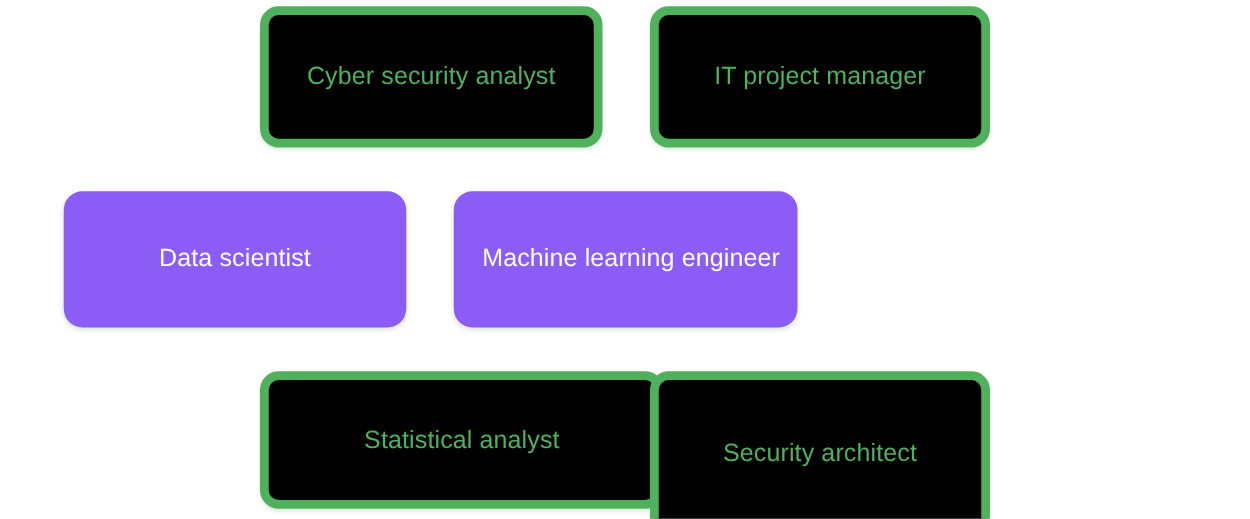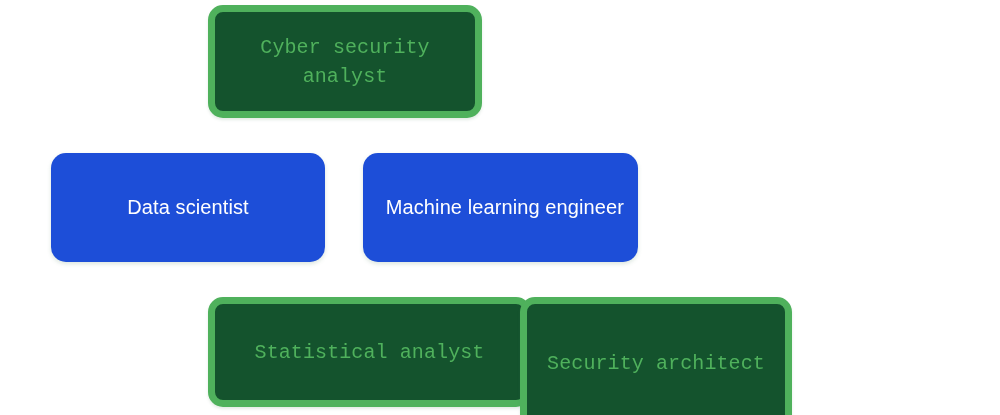--- a/index.html
+++ b/index.html
@@ -32,30 +32,29 @@
     border-radius: 15px;
     font-size: 20px;
     line-height: 29px;
     font-weight: 400;
     letter-spacing: 0.1px;
     padding: 4px 14px;
   }
 
   
   .card.outlined {
-    background: #14532d;
+    background: #000000;
     border: 7px solid #4FB15C;
     color: #4FB15C;
     box-shadow: 0 2px 3px rgba(80, 130, 95, 0.16);
-    font-family: Liberation Mono, monospace;
   }
 
   
   .card.filled {
-    background: #1d4ed8;
+    background: #8b5cf6;
     border: none;
     color: #ffffff;
     box-shadow: 0 2px 4px rgba(80, 130, 95, 0.20);
   }
 
   .card-label {
     display: block;
     white-space: pre-line;
   }
 
@@ -74,20 +73,23 @@
 </style>
 </head>
 <body>
 
 <div id="canvas">
 
   <div class="card outlined" id="card-cyber-security-analyst">
     <span class="card-label">Cyber security analyst</span>
   </div>
 
+  <div class="card outlined" id="card-it-project-manager">
+    <span class="card-label">IT project manager</span>
+  </div>
 
   <div class="card filled" id="card-data-scientist">
     <span class="card-label">Data scientist</span>
   </div>
 
   <div class="card filled" id="card-machine-learning-engineer">
     <span class="card-label">Machine learning engineer</span>
   </div>
 
 

